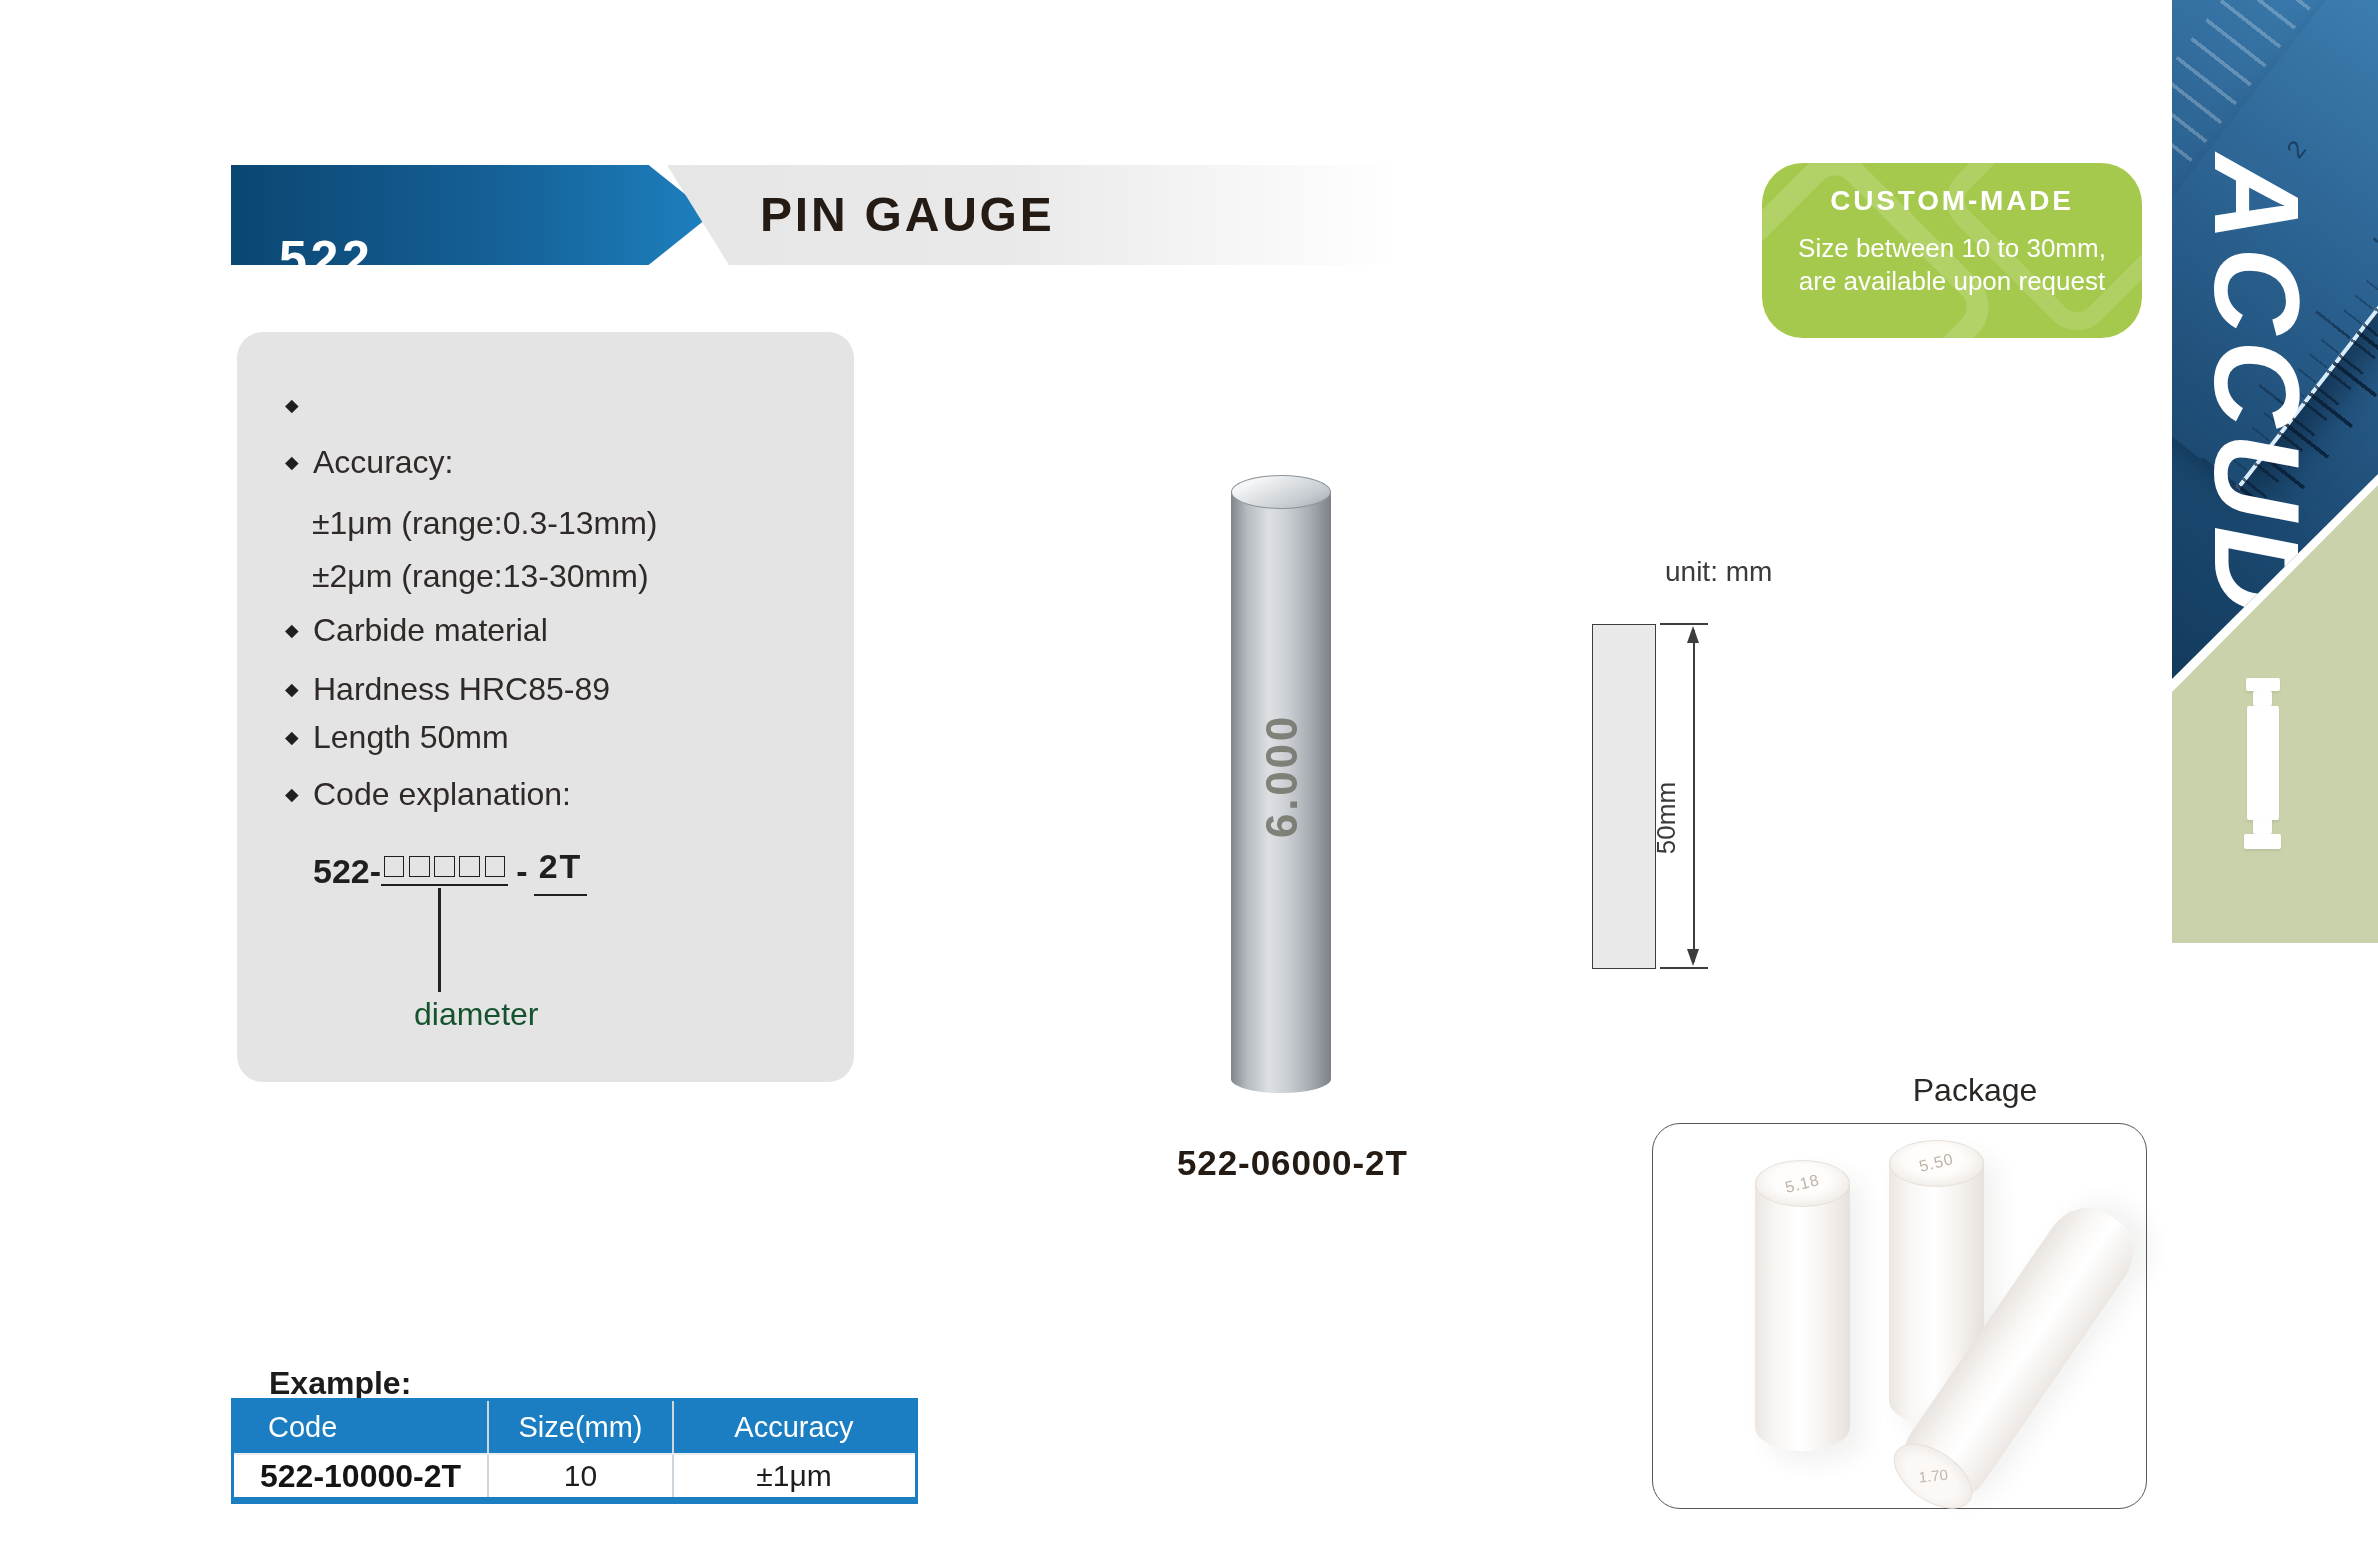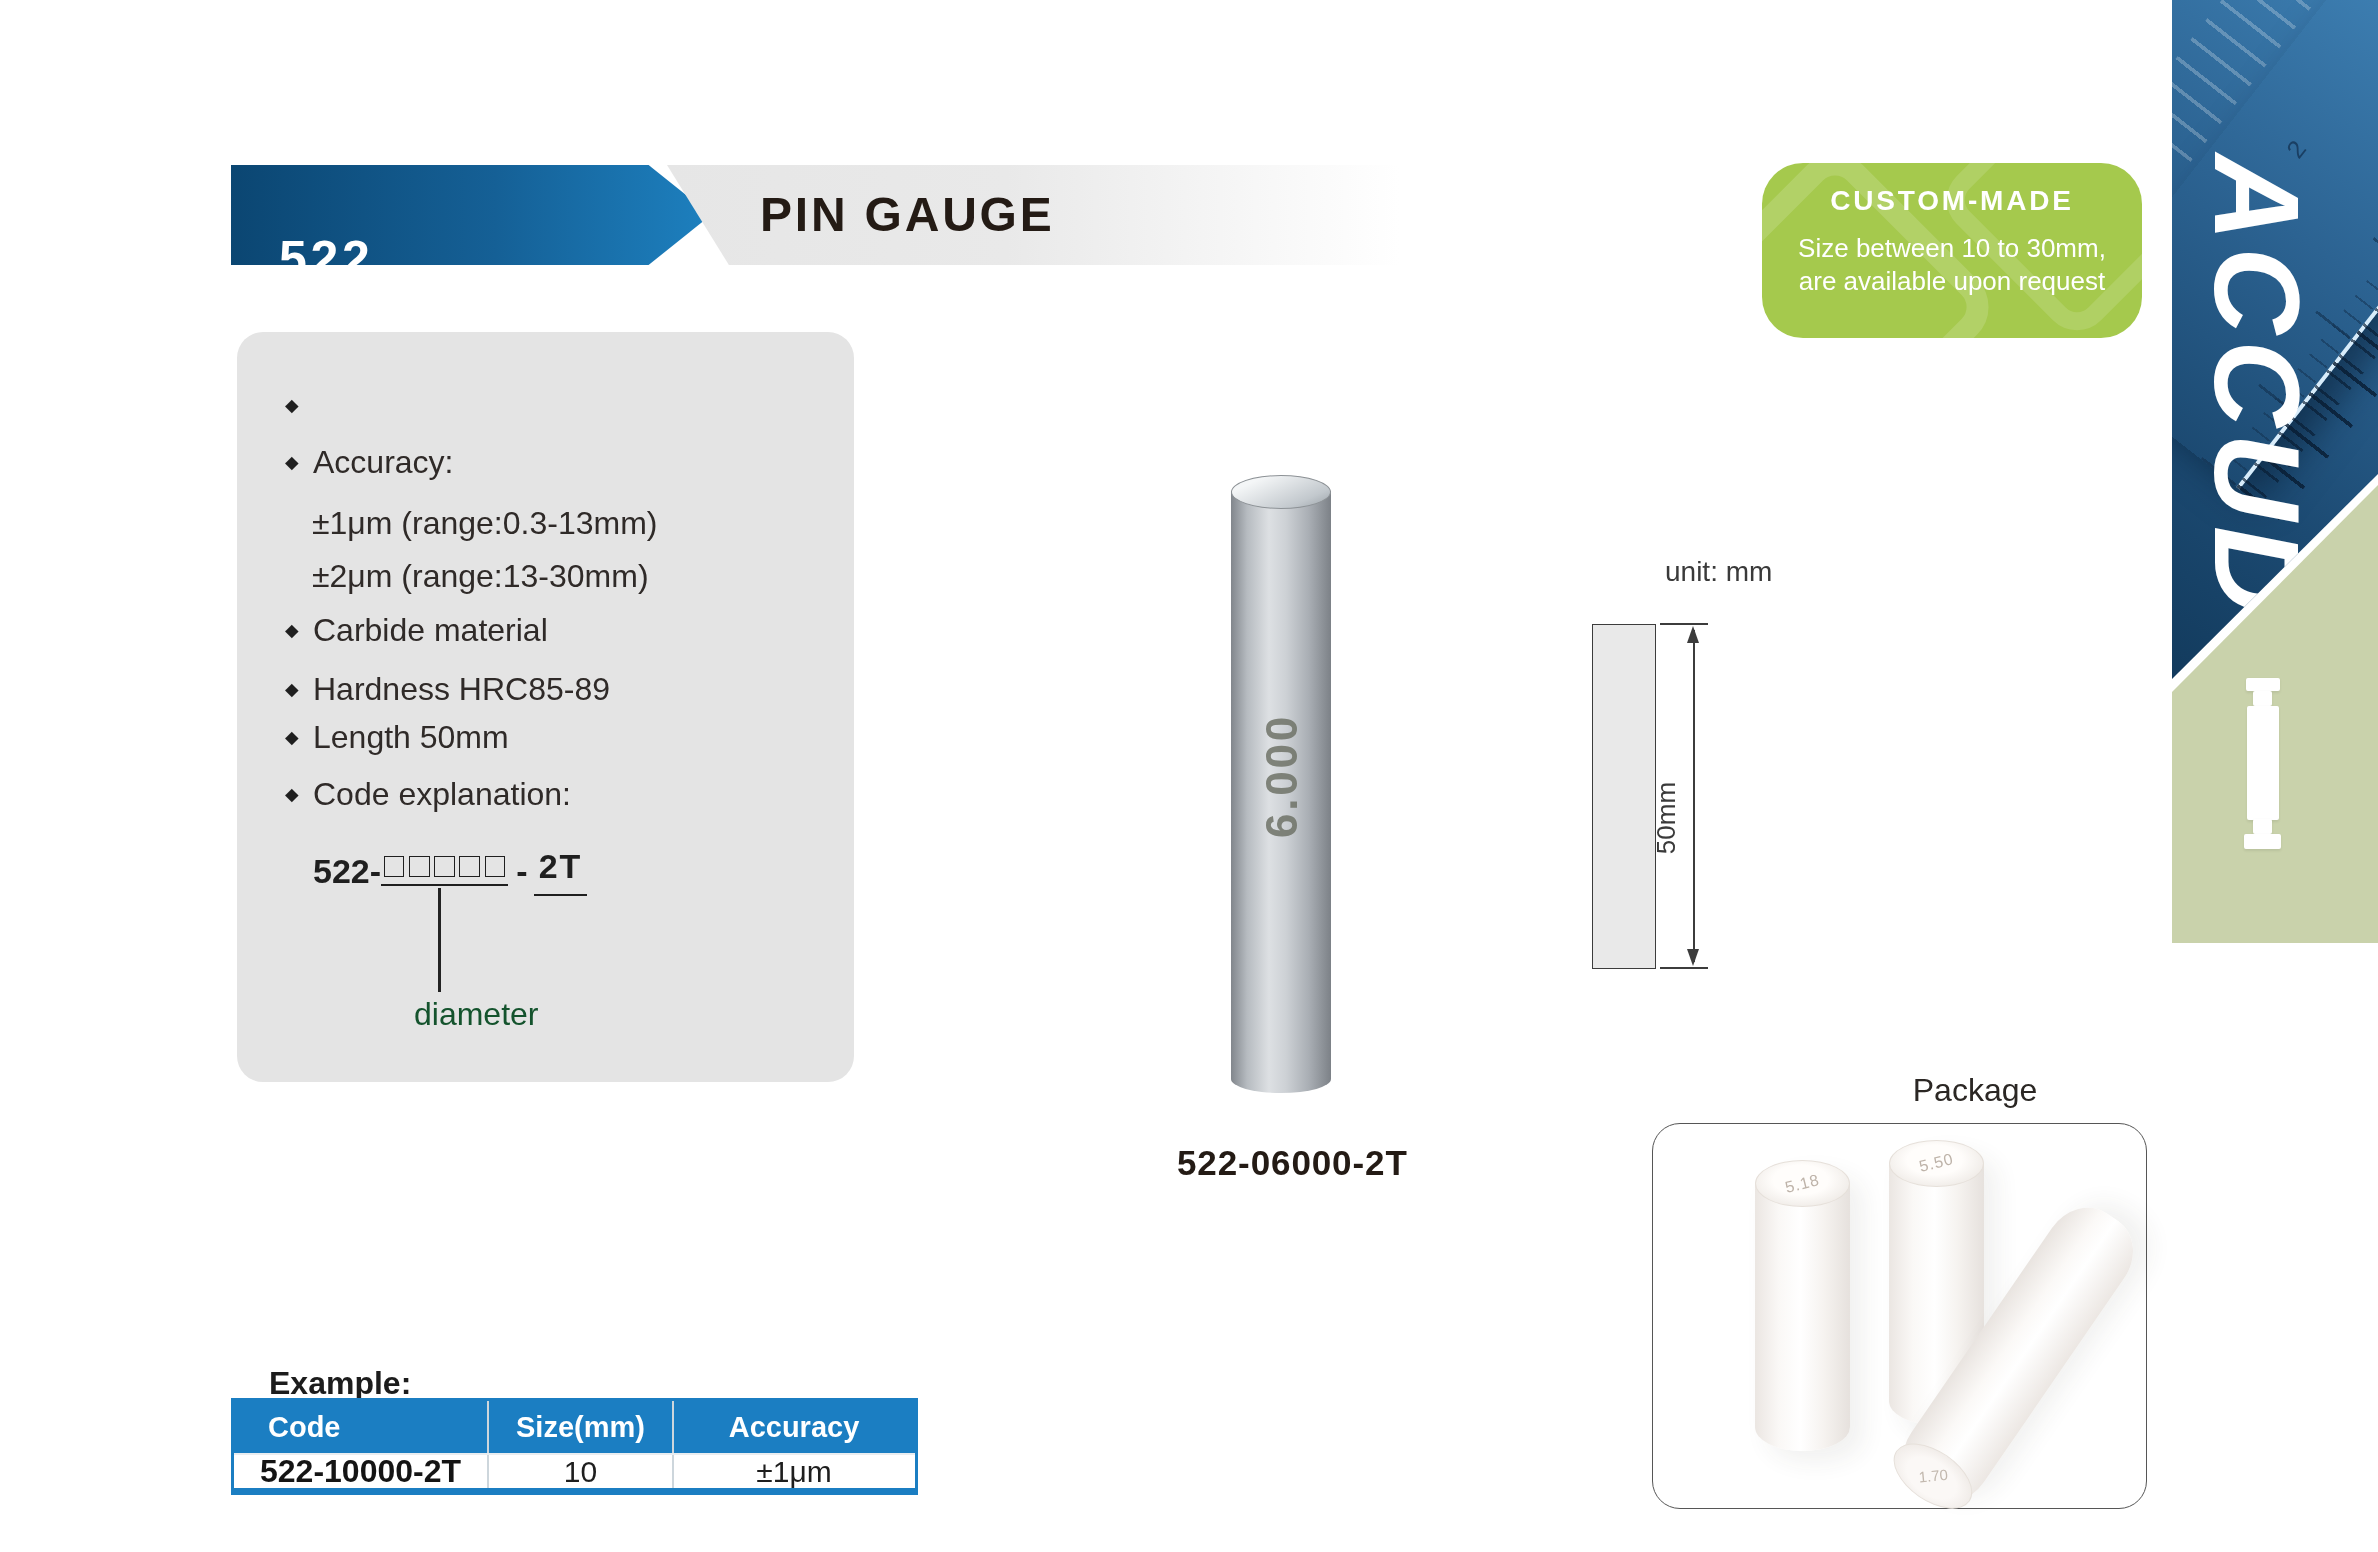--- a/index.html
+++ b/index.html
@@ -133,27 +133,27 @@
     border-radius:43px / 37px; }
   .tube-end { position:absolute; left:-5.6px; top:-1.9px; width:50px; height:89px; border-radius:50%;
     background:radial-gradient(ellipse at 45% 50%,#fbf8f6 45%,#eee9e5 80%,#e0dad4 100%);
     border:0.9px solid #e6e0da; display:flex; align-items:center; justify-content:center; }
   .tube-end span { font-size:15px; color:#c2b8ae; transform:rotate(50deg); }
 
   
   .ex-heading { left:269px; top:1365px; font-size:32px; font-weight:bold; color:#1c1c1c; }
   .ex-table { left:231px; top:1398px; width:687px; border:3.7px solid #1b7ec2; border-bottom-width:7.5px;
     background:#fff; }
-  .ex-thead { display:flex; height:52px; background:#1b7ec2; color:#fff; font-weight:bold;
+  .ex-thead { display:flex; height:52px; background:#1b7ec2; color:#fff; font-weight:normal;
     font-size:29px; }
   .ex-thead .c1 { padding-left:34px; justify-content:flex-start; }
   .ex-cell { display:flex; align-items:center; justify-content:center; }
   .c1 { width:253px; } .c2 { width:185px; } .c3 { width:242px; }
   .ex-thead .c2, .ex-thead .c3 { border-left:2.8px solid #cdd6dc; }
-  .ex-tbody { display:flex; height:35px; background:#fff; border-top:2.8px solid #e9edf0; font-size:30px; }
+  .ex-tbody { display:flex; height:44px; background:#fff; border-top:2.8px solid #e9edf0; font-size:30px; }
   .ex-tbody .c1 { font-weight:bold; font-size:32px; color:#141414; }
   .ex-tbody .c2, .ex-tbody .c3 { border-left:2.8px solid #cdd6dc; color:#1e1e1e; }
 </style>
 </head>
 <body>
 
 <div class="abs banner-arrow">
   <div class="banner-series">522</div>
 </div>
 <div class="abs banner-gray"></div>

